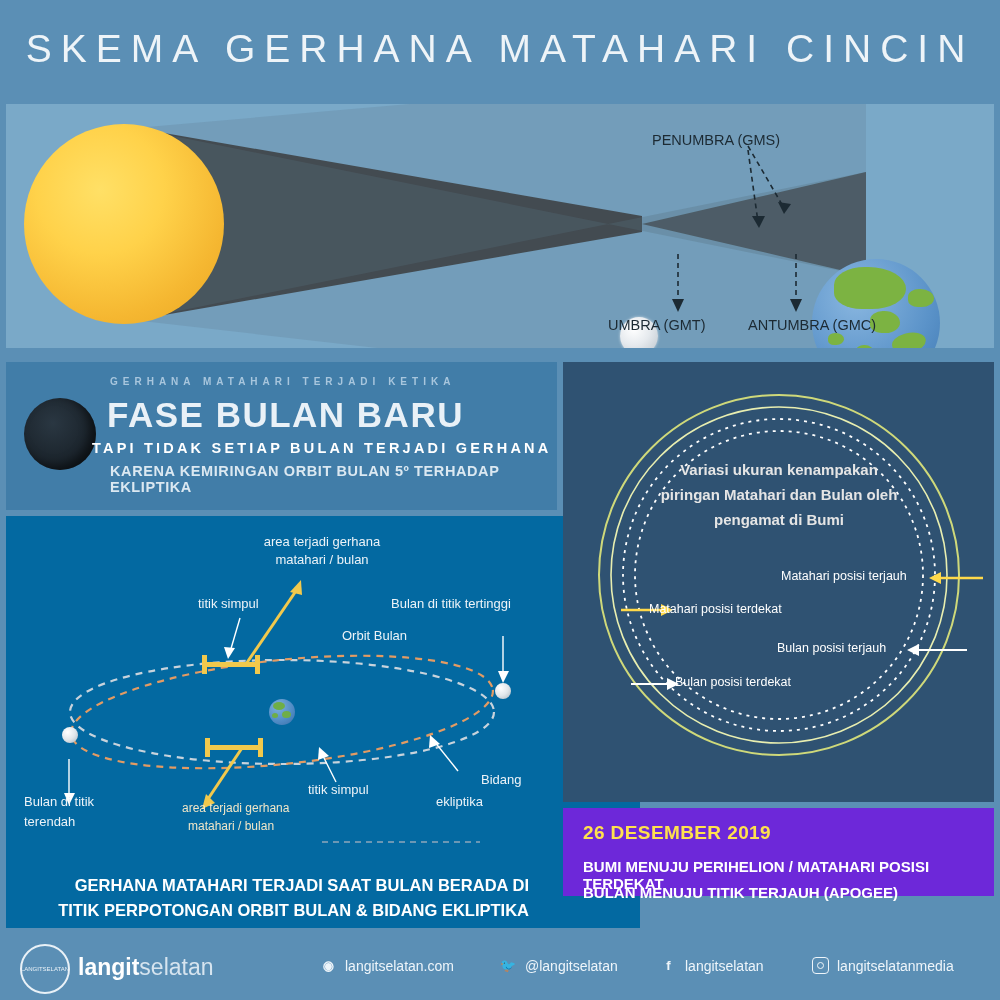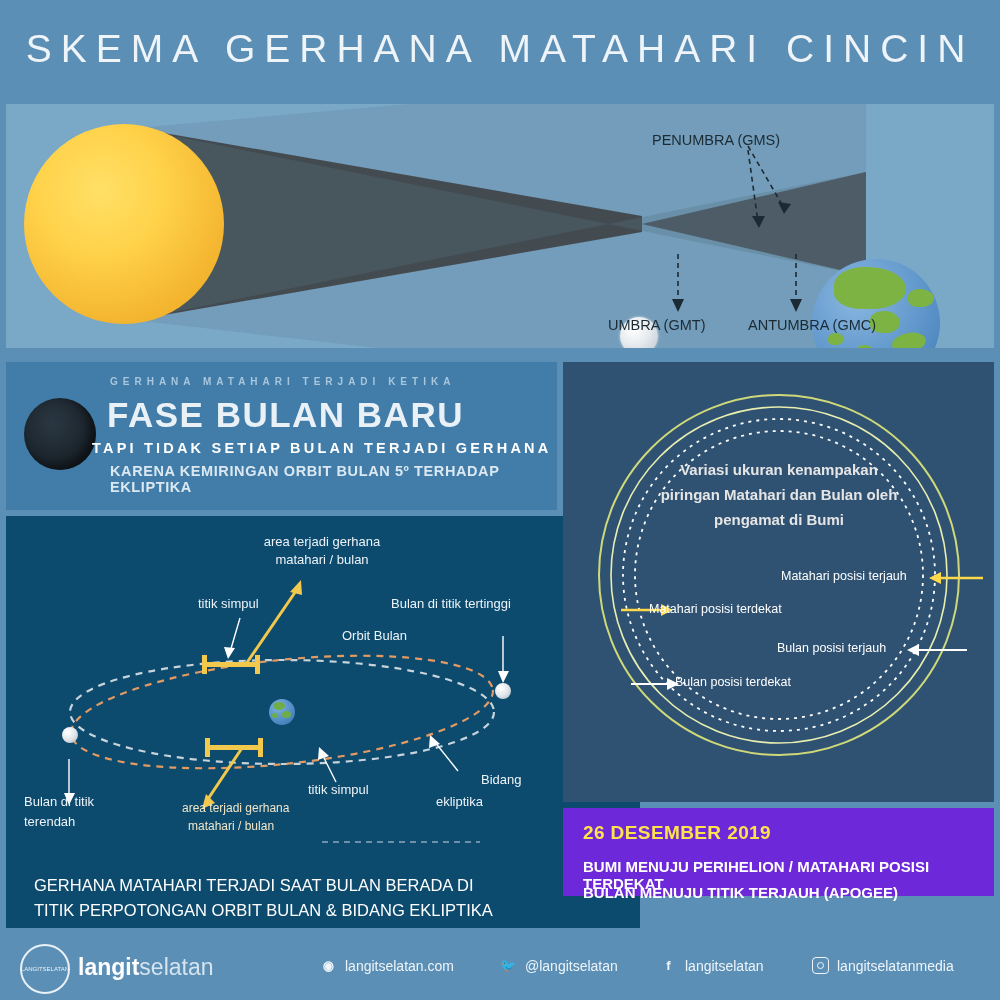--- a/index.html
+++ b/index.html
@@ -68,21 +68,21 @@
     box-shadow:inset -6px -4px 10px rgba(0,0,0,.5);
   }
   .nm-l1{position:absolute;left:104px;top:14px;color:#a8c6dd;font-size:10px;letter-spacing:5px;font-weight:700;}
   .nm-l2{position:absolute;left:101px;top:33px;color:#e9f1f7;font-size:35px;letter-spacing:1.5px;font-weight:700;}
   .nm-l3{position:absolute;left:86px;top:78px;color:#ffffff;font-size:14.5px;letter-spacing:3.2px;font-weight:700;}
   .nm-l4{position:absolute;left:104px;top:101px;color:#dbe8f1;font-size:14.5px;letter-spacing:.6px;font-weight:700;}
 
   
   .orbit-panel{
     position:absolute;left:6px;top:516px;width:634px;height:412px;
-    background:#0c4a6e;
+    background:#0369a1;
   }
   .orbit-svg{position:absolute;left:0;top:0;width:551px;height:412px;}
   .orbit-earth{
     position:absolute;left:263px;top:183px;width:26px;height:26px;border-radius:50%;
     background:radial-gradient(circle at 35% 30%, #7fb2dd 0%, #4f8ac4 60%, #3a6fa8 100%);
     overflow:hidden;
   }
   .orbit-earth .g{position:absolute;background:#6fae46;border-radius:50%;}
   .oe1{left:4px;top:3px;width:12px;height:8px;}
   .oe2{left:13px;top:12px;width:9px;height:7px;}
@@ -91,21 +91,21 @@
     position:absolute;width:16px;height:16px;border-radius:50%;
     background:radial-gradient(circle at 35% 32%, #ffffff 0%, #e2e7eb 50%, #aab4bc 100%);
   }
   .node-left{left:56px;top:211px;}
   .node-right{left:489px;top:167px;}
   .otxt{position:absolute;color:#ecf3f8;font-size:13px;line-height:16px;}
   .otxt.small{font-size:12px;}
   .otxt.yellowtip{color:#f0e6c8;}
   .orbit-caption{
     position:absolute;left:28px;top:357px;width:495px;
-    color:#ffffff;font-size:16.5px;font-weight:400;line-height:25px;text-align:left;
+    color:#ffffff;font-size:16.5px;font-weight:700;line-height:25px;text-align:right;
   }
 
   
   .right-panel{
     position:absolute;left:563px;top:362px;width:431px;height:440px;
     background:#2f5272;overflow:hidden;
   }
   .rp-svg{position:absolute;left:0;top:0;width:431px;height:440px;}
   .rp-title{
     position:absolute;left:80px;top:95px;width:272px;text-align:center;

